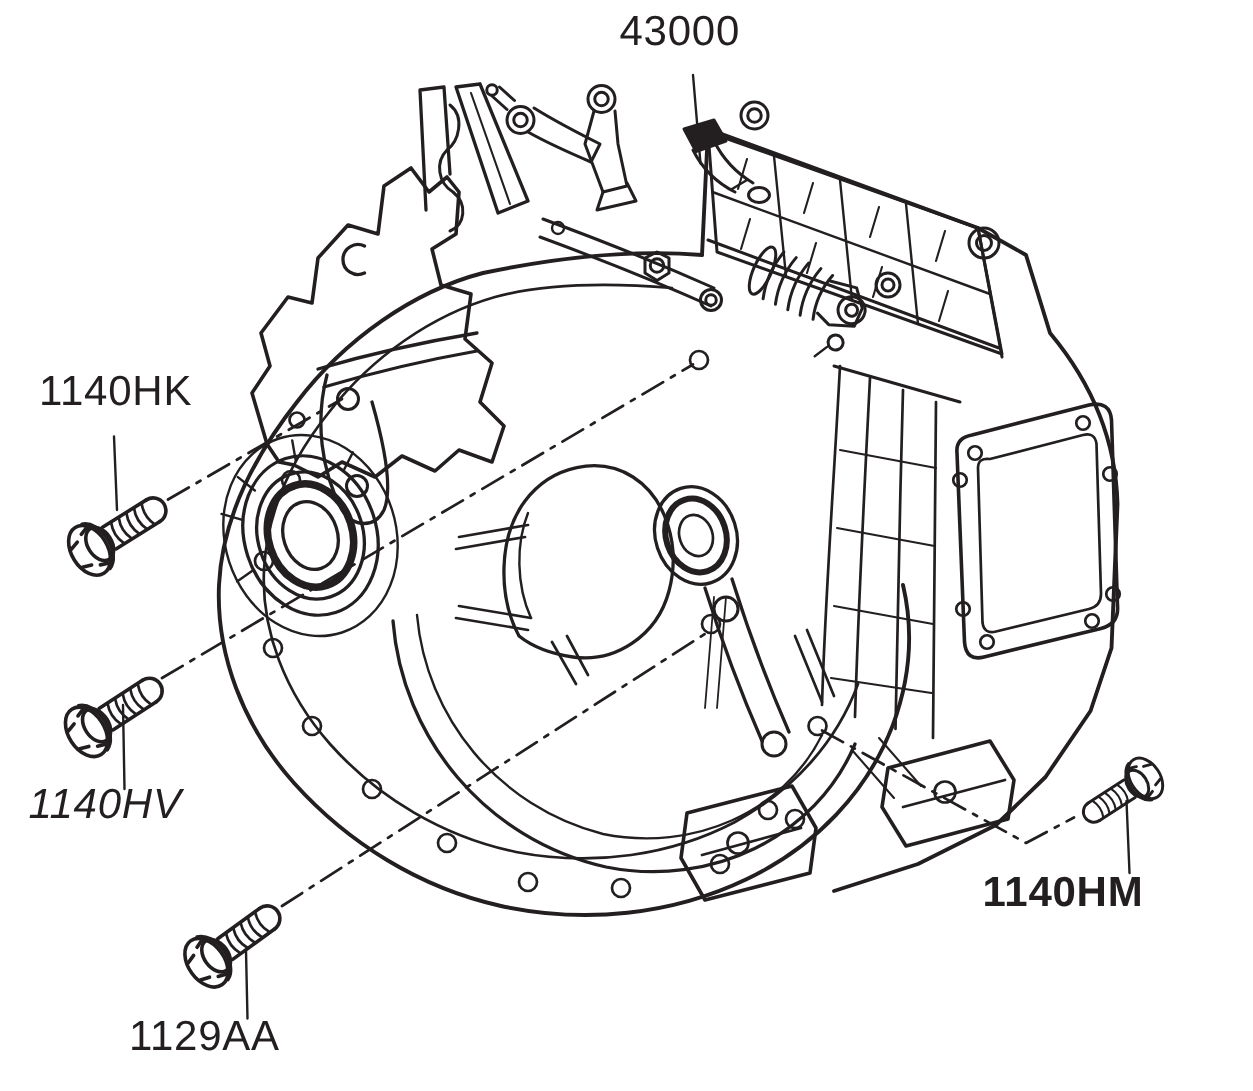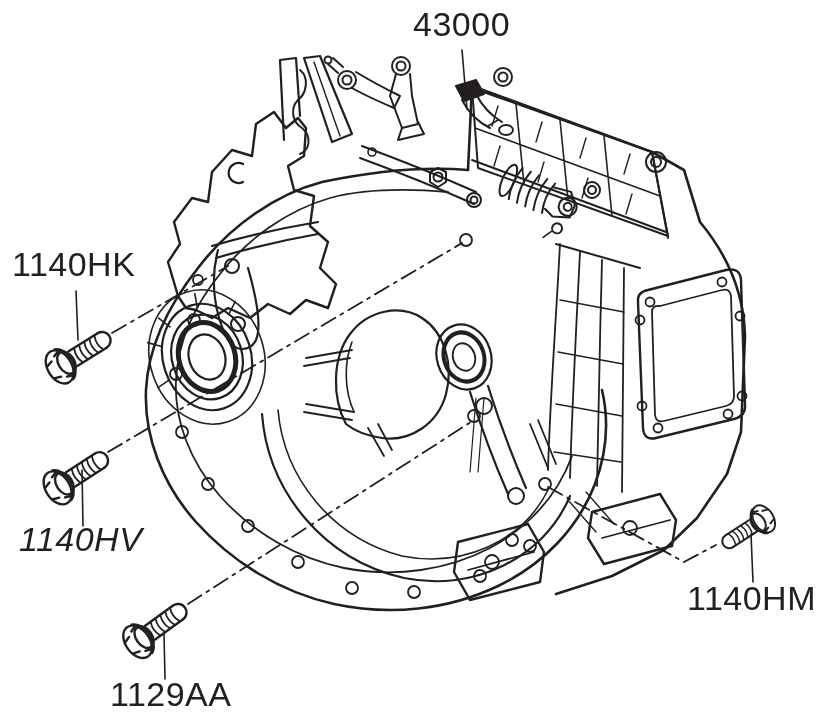--- a/index.html
+++ b/index.html
@@ -6,21 +6,21 @@
   .stage{
     position:relative;
     width:835px;height:727px;
     background:var(--bg,#ffffff);
     overflow:hidden;
     font-family:"Liberation Sans",sans-serif;
   }
   .stage svg{position:absolute;left:0;top:0;color:var(--line,#231f20);}
   .part-label{
     position:absolute;
-    font-size:34px;
+    font-size:28px;
     line-height:1;
     letter-spacing:0.5px;
     color:var(--line,#231f20);
     white-space:nowrap;
     user-select:none;
   }
 </style>
 </head>
 <body>
 
@@ -218,18 +218,18 @@
   <g stroke-width="1.6">
     <path d="M 462,50 L 467,109"></path>
     <path d="M 76,291 L 78,340"></path>
     <path d="M 82,470 L 83,526"></path>
     <path d="M 164,634 L 165,679"></path>
     <path d="M 751,534 L 753,582"></path>
   </g>
 </svg>
 
 <div class="part-label" style="left:413px;top:7px;">43000</div>
-<div class="part-label" style="left:12px;top:247px;">1140HK</div>
+<div class="part-label" style="left:26px;top:247px;">1140HK</div>
 <div class="part-label" style="left:19px;top:522px;font-style:italic;">1140HV</div>
-<div class="part-label" style="left:110px;top:677px;">1129AA</div>
-<div class="part-label" style="left:687px;top:581px;">1140HM</div>
+<div class="part-label" style="left:86px;top:677px;">1129AA</div>
+<div class="part-label" style="left:655px;top:581px;font-weight:bold;">1140HM</div>
 
 </div>
 
 </body></html>

